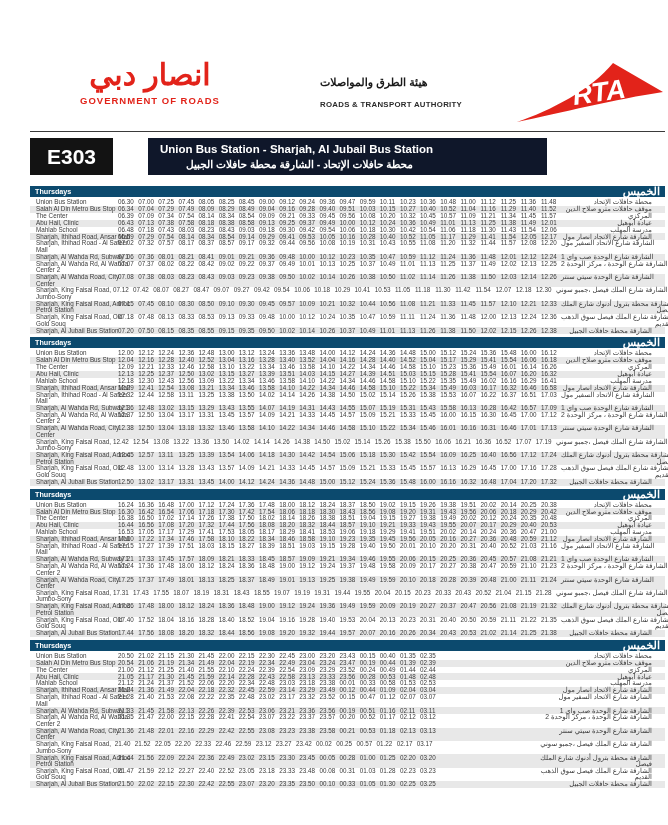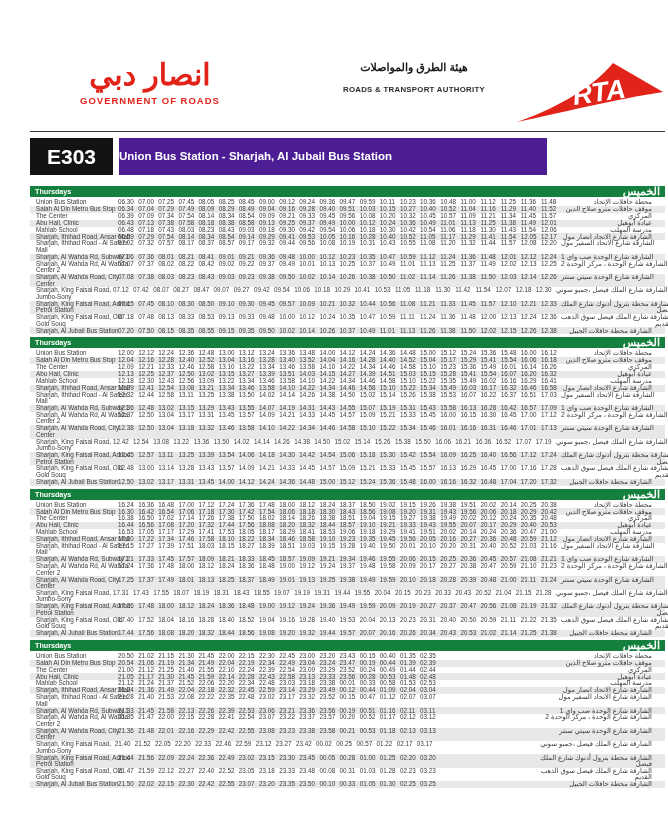--- a/index.html
+++ b/index.html
@@ -4,41 +4,41 @@
 <style>
   html,body{margin:0;padding:0;background:#fff;}
   .page{position:relative;width:668px;height:825px;background:#fff;overflow:hidden;
         font-family:"Liberation Sans", sans-serif;color:#3a3a3a;}
 
   
   .gov-logo{position:absolute;left:55px;top:58px;width:190px;text-align:center;color:#e2231a;}
   .gov-ar{font-size:30px;line-height:34px;font-weight:bold;}
   .gov-en{font-size:9.5px;font-weight:bold;letter-spacing:1px;margin-top:3px;}
 
-  .rta-textblock{position:absolute;left:320px;top:61px;width:188px;text-align:center;}
+  .rta-textblock{position:absolute;left:320px;top:76px;width:188px;text-align:left;}
   .rta-ar{font-size:11px;font-weight:bold;color:#1a1a1a;line-height:12px;}
   .rta-en{font-size:7.8px;font-weight:bold;color:#2b2b2b;letter-spacing:0.3px;margin-top:12px;}
 
   .rta-logo{position:absolute;left:516px;top:61px;width:148px;height:63px;}
 
   .rule{position:absolute;left:30px;top:131px;width:635px;border-top:1.6px solid #3a3a3a;}
 
   
   .route-header{position:absolute;left:30px;top:138px;width:517px;height:37px;display:flex;gap:6px;justify-content:space-between;}
   .route-code{width:83px;background:#131313;color:#fff;display:flex;align-items:center;
               justify-content:center;font-size:21px;font-weight:bold;}
-  .route-title{flex:1;background:#4c1d95;color:#fff;display:flex;flex-direction:column;
-               justify-content:center;}
+  .route-title{flex:1;background:#0f172a;color:#fff;display:flex;flex-direction:column;
+               justify-content:center;padding-left:12px;margin-left:29px;}
   .route-title-en{font-size:11.5px;font-weight:bold;line-height:13px;}
   .route-title-ar{font-size:10.5px;font-weight:bold;line-height:13px;margin:2px 0 0 26px;}
 
   
   .sections{position:absolute;left:30px;top:186px;width:635px;}
   .section{margin-bottom:3px;}
-  .day-bar{background:#15803d;color:#fff;height:11px;display:flex;justify-content:space-between;
+  .day-bar{background:#0c4a6e;color:#fff;height:11px;display:flex;justify-content:space-between;
            align-items:center;padding:0 5px;margin-bottom:2px;}
   .day-bar .en{font-size:7.2px;font-weight:bold;}
   .day-bar .ar{font-size:11px;font-weight:bold;}
 
   .row{display:flex;align-items:flex-start;padding:0.2px 0;}
   .row.alt{background:#e8e8e8;}
   .cell-name{width:88px;box-sizing:border-box;padding-left:6px;padding-right:2px;
              font-size:6.3px;line-height:6.5px;white-space:pre;overflow:visible;}
   .cell-times{width:444px;display:flex;flex-wrap:nowrap;}
   .cell-times .t{width:20.15px;font-size:6.3px;line-height:6.5px;}
@@ -66,20 +66,21 @@
       <text x="58" y="44" font-size="27" font-weight="bold" font-style="italic" font-family="Liberation Sans, sans-serif" fill="#ffffff" transform="rotate(-8 58 44)">RTA</text>
     </svg>
   </div>
 
   <div class="rule"></div>
 
   <div class="route-header">
     <div class="route-code">E303</div>
     <div class="route-title">
       <div class="route-title-en">Union Bus Station - Sharjah, Al Jubail Bus Station</div>
+      <div class="route-title-ar">محطة حافلات الإتحاد - الشارقة محطة حافلات الجبيل</div>
     </div>
   </div>
 
   <div class="sections">
       <div class="section">
         <div class="day-bar">
           <span class="en">Thursdays</span>
           <span class="ar">الخميس</span>
         </div>
         <div class="row">

